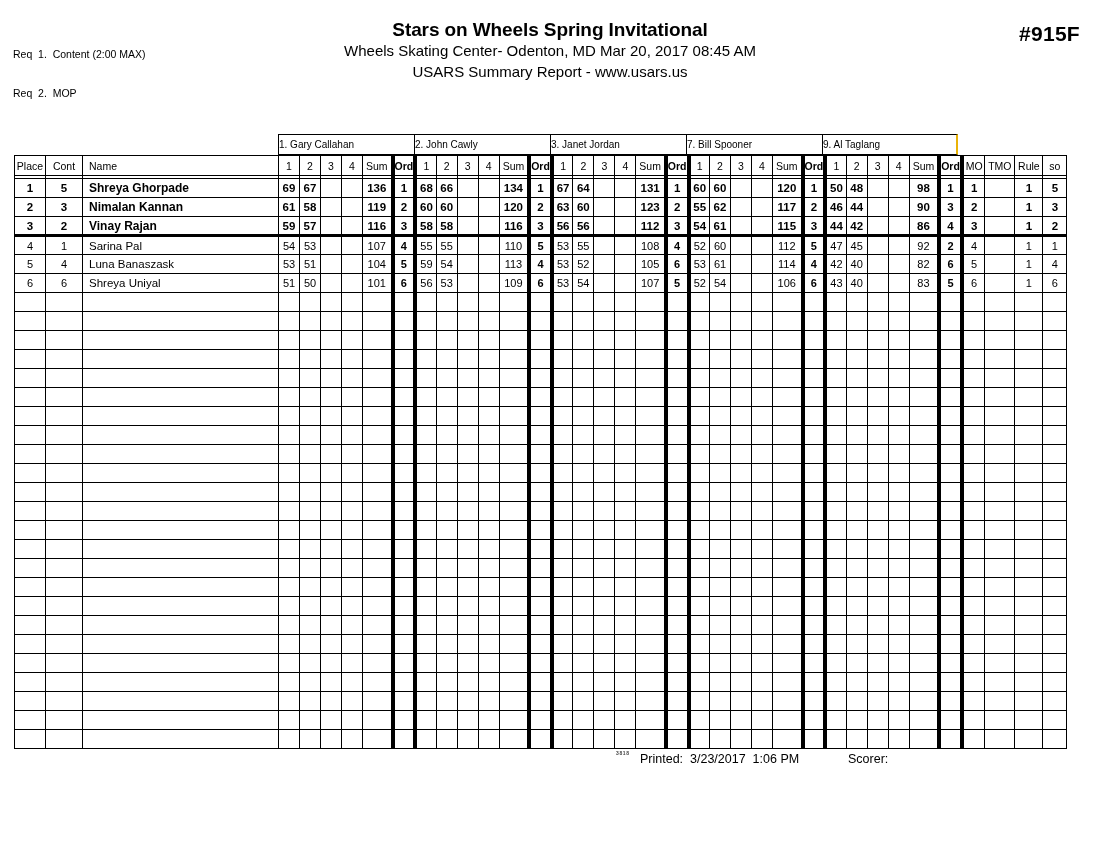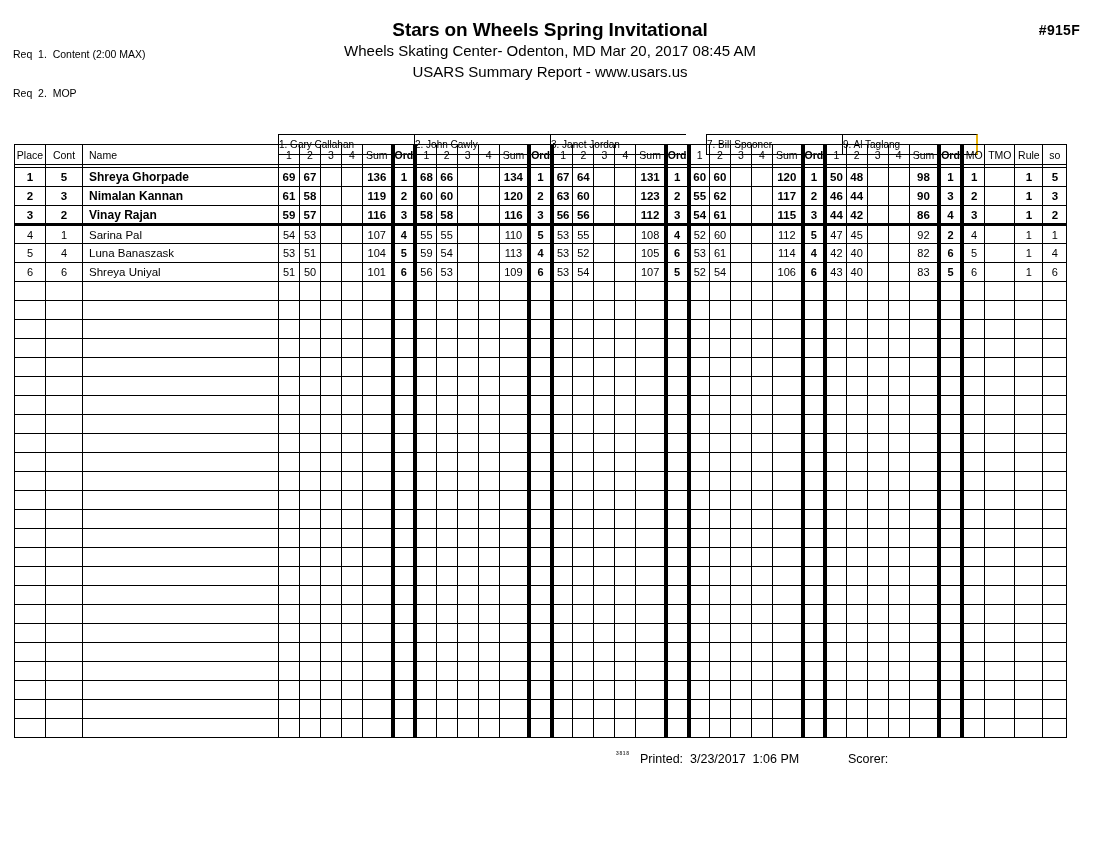--- a/index.html
+++ b/index.html
@@ -22,21 +22,21 @@
     left: 13px;
     top: 22px;
     font-size: 10.5px;
     line-height: 13px;
     white-space: pre;
   }
   .event-number {
     position: absolute;
     right: 20px;
     top: 22px;
-    font-size: 14px;
+    font-size: 21px;
     font-weight: bold;
     letter-spacing: 0.3px;
   }
   .title-block {
     position: absolute;
     left: 0;
     top: 19px;
     width: 1100px;
     text-align: center;
   }
@@ -79,21 +79,21 @@
     height: 21px;
     white-space: nowrap;
     overflow: hidden;
   }
   .judge-cell:last-child { border-right: 2px solid #eab308; }
 
   
   .sheet {
     position: absolute;
     left: 14px;
-    top: 144px;
+    top: 155px;
     border-collapse: collapse;
     table-layout: fixed;
     padding-left: 19px;
   }
   .sheet td, .sheet th {
     border: 1px solid #000;
     box-sizing: border-box;
     padding: 0;
     margin: 0;
     height: 19px;
@@ -174,21 +174,21 @@
 <div class="title-block">
   <div class="title-main">Stars on Wheels Spring Invitational</div>
   <div class="title-venue">Wheels Skating Center- Odenton, MD  Mar 20, 2017  08:45 AM</div>
   <div class="title-report">USARS Summary Report - www.usars.us</div>
 </div>
 
 <div class="judge-band">
     <div class="judge-cell" style="width: 136px;">1.  Gary Callahan</div>
     <div class="judge-cell" style="width: 136px;">2.  John Cawly</div>
     <div class="judge-cell" style="width: 136px;">3.  Janet Jordan</div>
-    <div class="judge-cell" style="width: 136px; margin-left: 20px;">7.  Bill Spooner</div>
+    <div class="judge-cell" style="width: 136px;">7.  Bill Spooner</div>
     <div class="judge-cell" style="width: 136px;">9.  Al Taglang</div>
   </div>
 
 <table class="sheet">
   <colgroup id="sheet-colgroup">
       <col style="width: 31px;">
       <col style="width: 37px;">
       <col style="width: 196px;">
       <col style="width: 21px;">
       <col style="width: 21px;">

